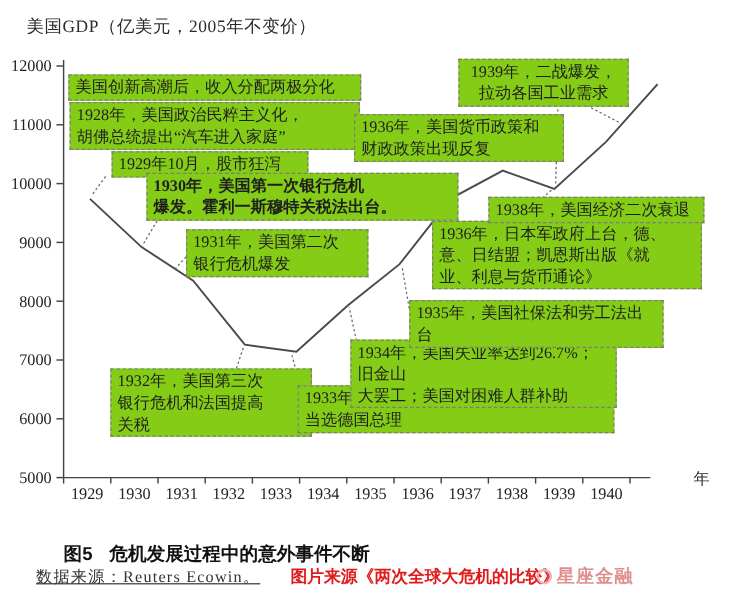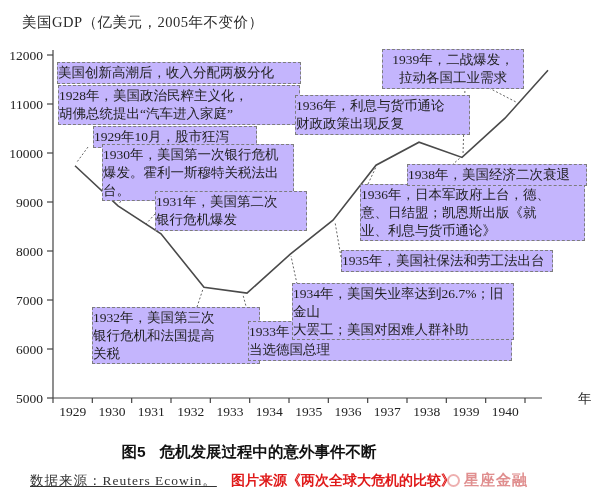--- a/index.html
+++ b/index.html
@@ -3,46 +3,46 @@
 <meta charset="utf-8">
 <style>
   html,body{margin:0;padding:0;background:#fff;}
   .page{
     position:relative;width:610px;height:500px;background:#fff;overflow:hidden;
     font-family:"Liberation Serif","DejaVu Serif",serif;color:#222;
   }
   .chart-title{position:absolute;left:22px;top:13px;font-size:14.5px;letter-spacing:0.5px;color:#2a2a2a;}
   svg.plot{position:absolute;left:0;top:0;}
   .ann{
-    position:absolute;box-sizing:border-box;background:#c4b5fd;
-    border:1px dashed #7d7d7d;padding:1px 0;
+    position:absolute;box-sizing:border-box;background:#84cc16;
+    border:1px dashed #7d7d7d;padding:1px 5px;
     font-size:13.5px;line-height:1.32;color:#1f1f1f;white-space:pre-line;
   }
   .a1{left:57px;top:62px;width:244px;}
   .a2{left:58px;top:85px;width:242px;}
   .a3{left:65px;top:126px;width:164px;margin-left:28px;}
-  .a4{left:102px;top:144px;width:192px;}
+  .a4{left:122px;top:144px;width:260px;font-weight:bold;}
   .a5{left:155px;top:191px;width:152px;}
   .a6{left:92px;top:307px;width:168px;}
   .a7{left:248px;top:321px;width:264px;}
   .a8{left:292px;top:283px;width:222px;}
   .a9{left:341px;top:250px;width:212px;}
   .a10{left:360px;top:184px;width:225px;}
   .a11{left:295px;top:95px;width:175px;}
   .a12{left:382px;top:49px;width:142px;text-align:center;}
   .a13{left:407px;top:164px;width:180px;}
   .caption{
-    position:absolute;left:53px;top:442px;width:392px;text-align:center;
+    position:absolute;left:53px;top:452px;width:392px;text-align:left;
     font-family:"Liberation Sans","DejaVu Sans",sans-serif;font-weight:bold;
     font-size:15.5px;color:#111;
   }
   .caption .fig-label{margin-right:14px;}
   .footer-source{position:absolute;left:30px;top:472px;font-size:13.5px;color:#333;letter-spacing:1px;text-decoration:underline;}
   .footer-image-source{
-    position:absolute;left:231px;top:472px;
+    position:absolute;left:242px;top:472px;
     font-family:Liberation Sans, sans-serif;font-weight:bold;
     font-size:14px;color:#e01b1b;
   }
   .watermark{
     position:absolute;left:447px;top:471px;display:flex;align-items:center;gap:4px;
     font-family:"Liberation Sans","DejaVu Sans",sans-serif;font-weight:bold;
     font-size:15px;color:#e08f8f;letter-spacing:1px;
   }
   .wm-icon{display:inline-block;width:9px;height:9px;border:2px solid #eeb0b0;border-radius:50%;}
   .x-unit{position:absolute;left:578px;top:390px;font-size:13.5px;color:#2a2a2a;}
@@ -130,21 +130,21 @@
 银行危机和法国提高
 关税</div>
   <div class="ann a7">1933年，发达国家大量失业，希特勒
 当选德国总理</div>
   <div class="ann a8">1934年，美国失业率达到26.7%；旧金山
 大罢工；美国对困难人群补助</div>
   <div class="ann a9">1935年，美国社保法和劳工法出台</div>
   <div class="ann a10">1936年，日本军政府上台，德、
 意、日结盟；凯恩斯出版《就
 业、利息与货币通论》</div>
-  <div class="ann a11">1936年，利息与货币通论
+  <div class="ann a11">1936年，美国货币政策和
 财政政策出现反复</div>
   <div class="ann a12">1939年，二战爆发，
 拉动各国工业需求</div>
   <div class="ann a13">1938年，美国经济二次衰退</div>
 
   <div class="x-unit">年</div>
 
   <div class="caption">
     <span class="fig-label">图5</span><span>危机发展过程中的意外事件不断</span>
   </div>

